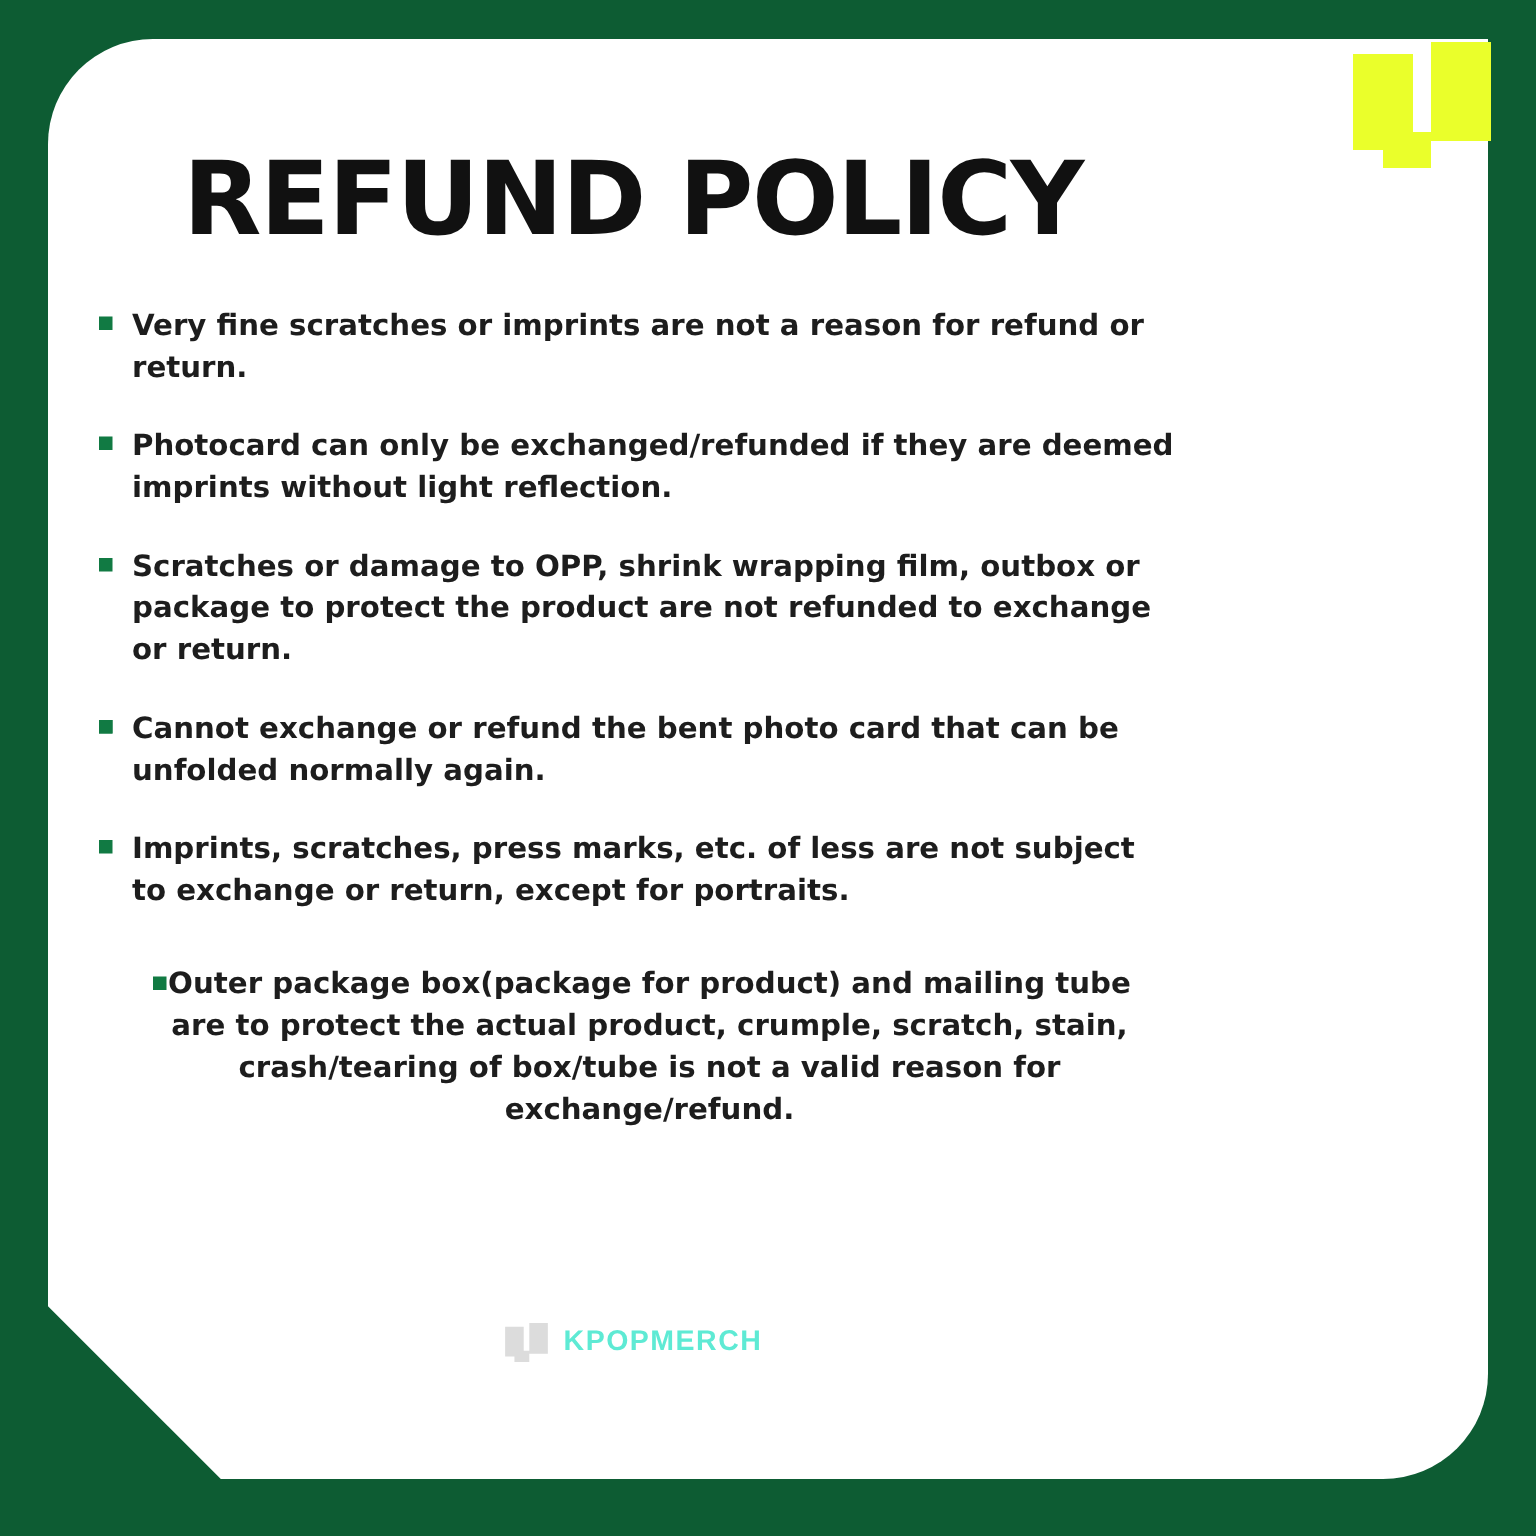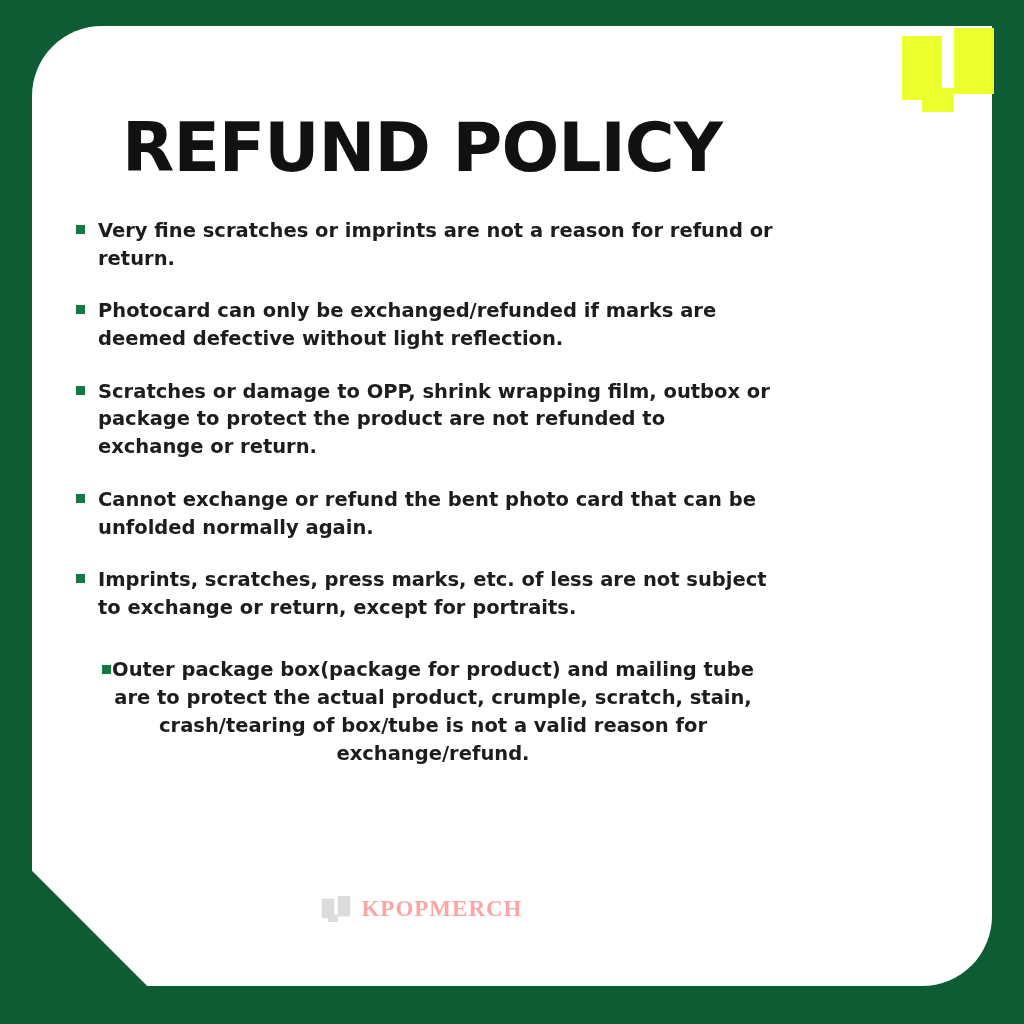--- a/index.html
+++ b/index.html
@@ -48,39 +48,39 @@
     top: 28px;
     width: 92px;
     height: 84px;
     z-index: 5;
   }
   .logo-mark svg { display: block; }
 
   .content {
     position: absolute;
     left: 32px;
-    top: 26px;
+    top: 12px;
     width: 780px;
     height: 960px;
     z-index: 4;
   }
 
   .title {
     margin: 0;
     padding-top: 82px;
     text-align: center;
     font-size: 68px;
     font-weight: 800;
     letter-spacing: -1px;
     color: #111111;
     font-family: "DejaVu Sans", sans-serif;
   }
 
   .list {
-    margin: 10px;
+    margin: 0;
     padding: 0;
     list-style: none;
     margin-top: 30px;
     padding-left: 32px;
     padding-right: 26px;
   }
 
   .item {
     position: relative;
     display: block;
@@ -134,25 +134,25 @@
     left: 0;
     right: 0;
     bottom: 64px;
     display: flex;
     align-items: center;
     justify-content: center;
     gap: 10px;
   }
   .footer-mark svg { display: block; }
   .footer-text {
-    font-size: 23px;
+    font-size: 19px;
     font-weight: 800;
     letter-spacing: 1px;
-    color: #fca5a5;
-    font-family: Liberation Serif, serif;
+    color: #5eead4;
+    font-family: Liberation Sans, sans-serif;
   }
 </style>
 </head>
 <body>
 
 <div class="canvas">
 
   <div class="card"></div>
 
   <div class="logo-mark">
@@ -165,21 +165,21 @@
 
     <h1 class="title">REFUND POLICY</h1>
 
     <ul class="list">
       <li class="item">
         <span class="bullet"></span>
         <span>Very fine scratches or imprints are not a reason for refund or return.</span>
       </li>
       <li class="item">
         <span class="bullet"></span>
-        <span>Photocard can only be exchanged/refunded if marks are deemed defective without light reflection.</span>
+        <span>Photocard can only be exchanged/refunded if they are deemed imprints without light reflection.</span>
       </li>
       <li class="item">
         <span class="bullet"></span>
         <span>Scratches or damage to OPP, shrink wrapping film, outbox or package to protect the product are not refunded to exchange or return.</span>
       </li>
       <li class="item">
         <span class="bullet"></span>
       </li>
       <li class="item">
         <span class="bullet"></span>

